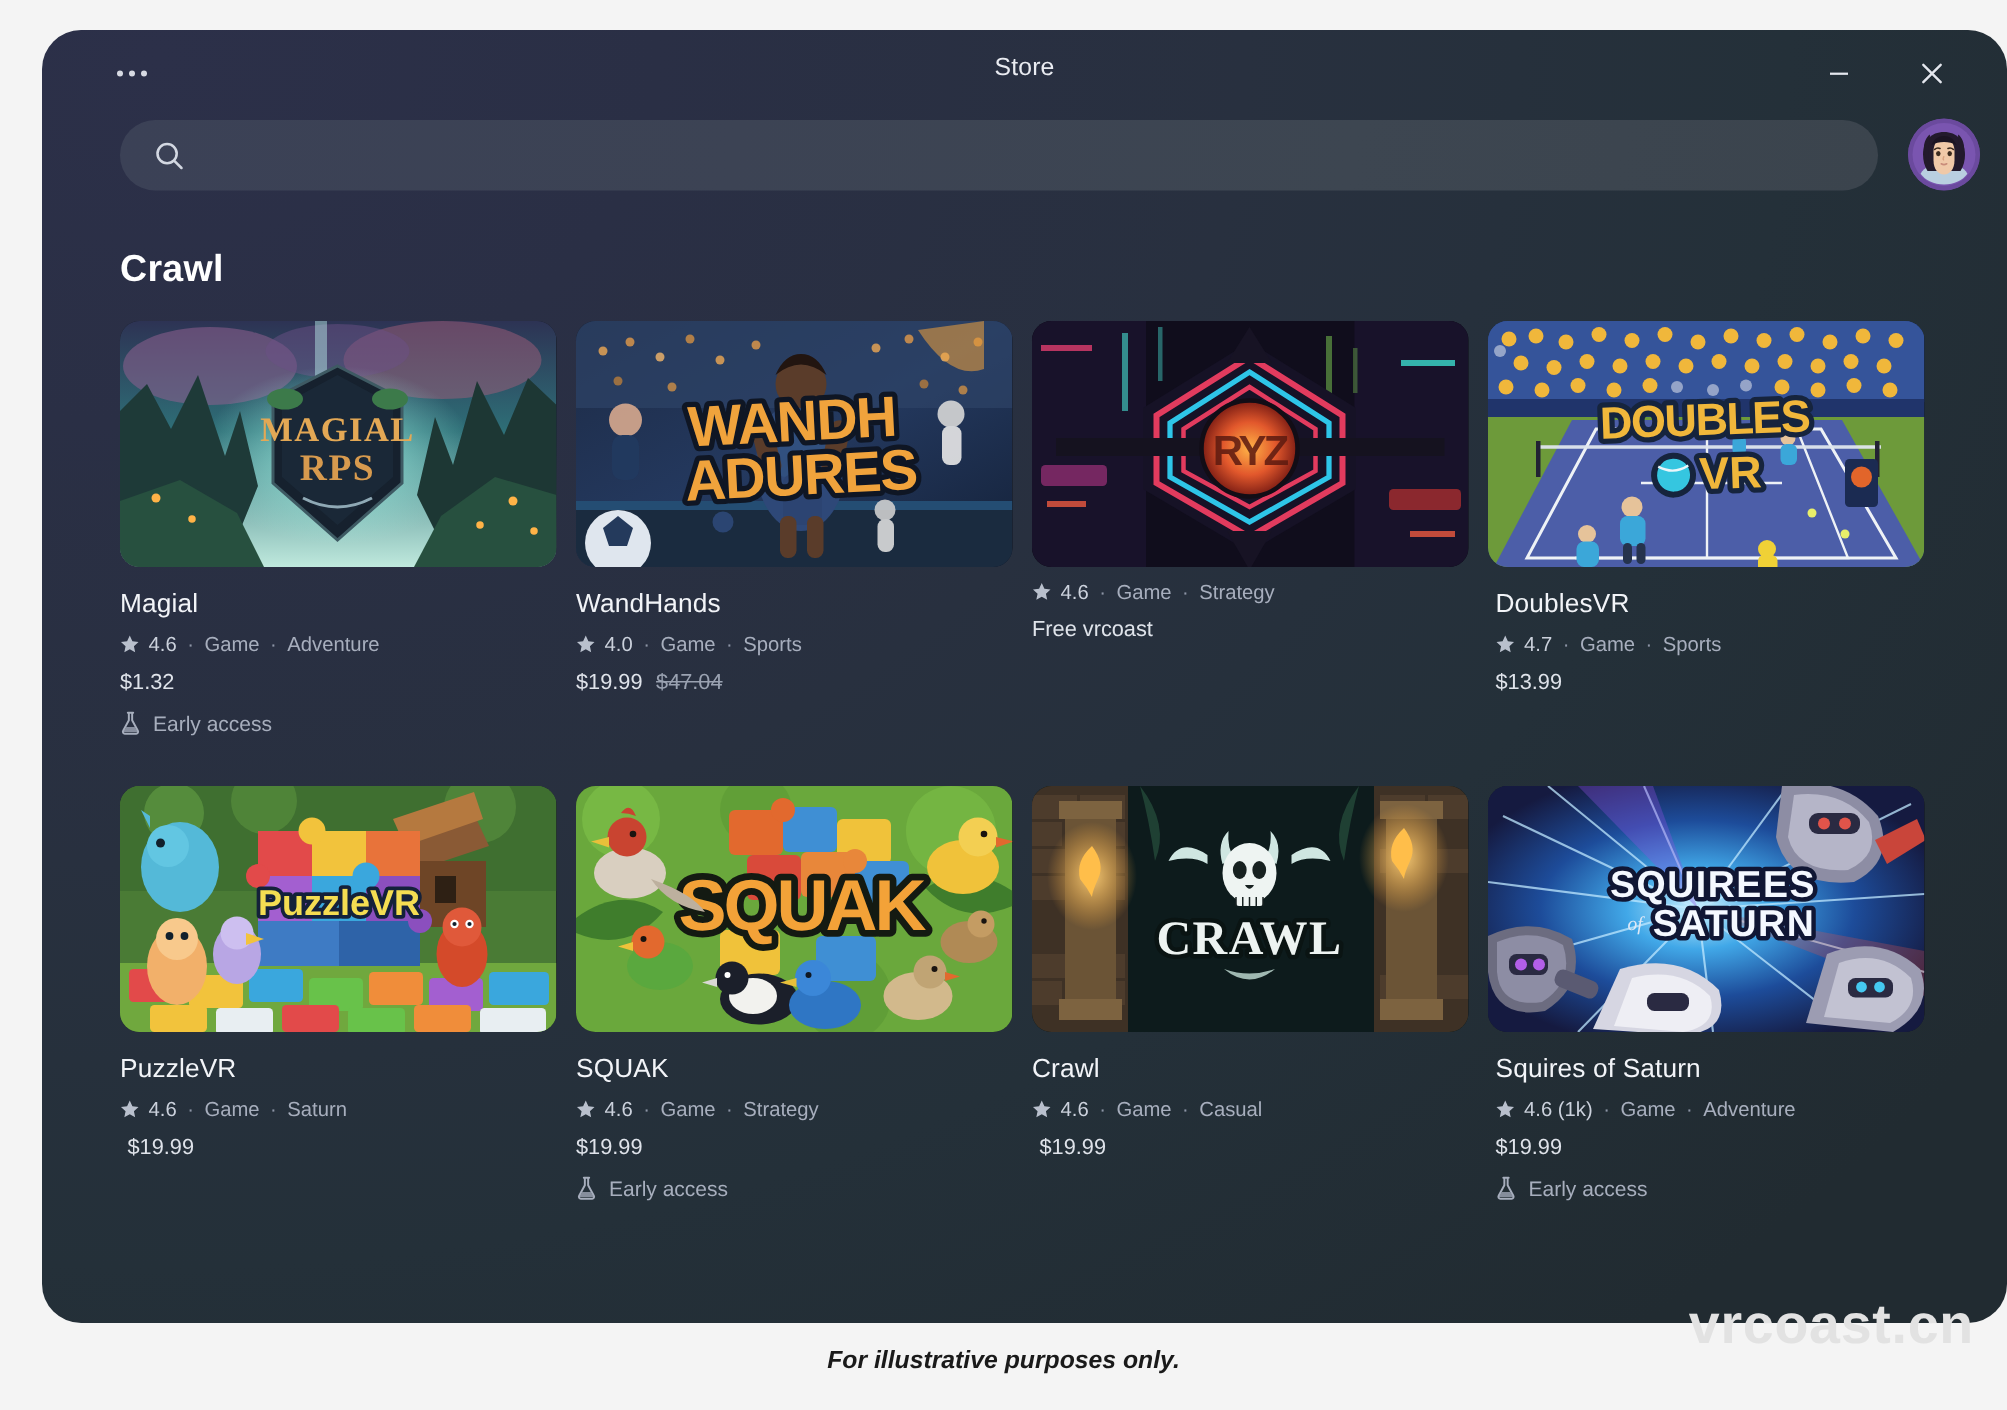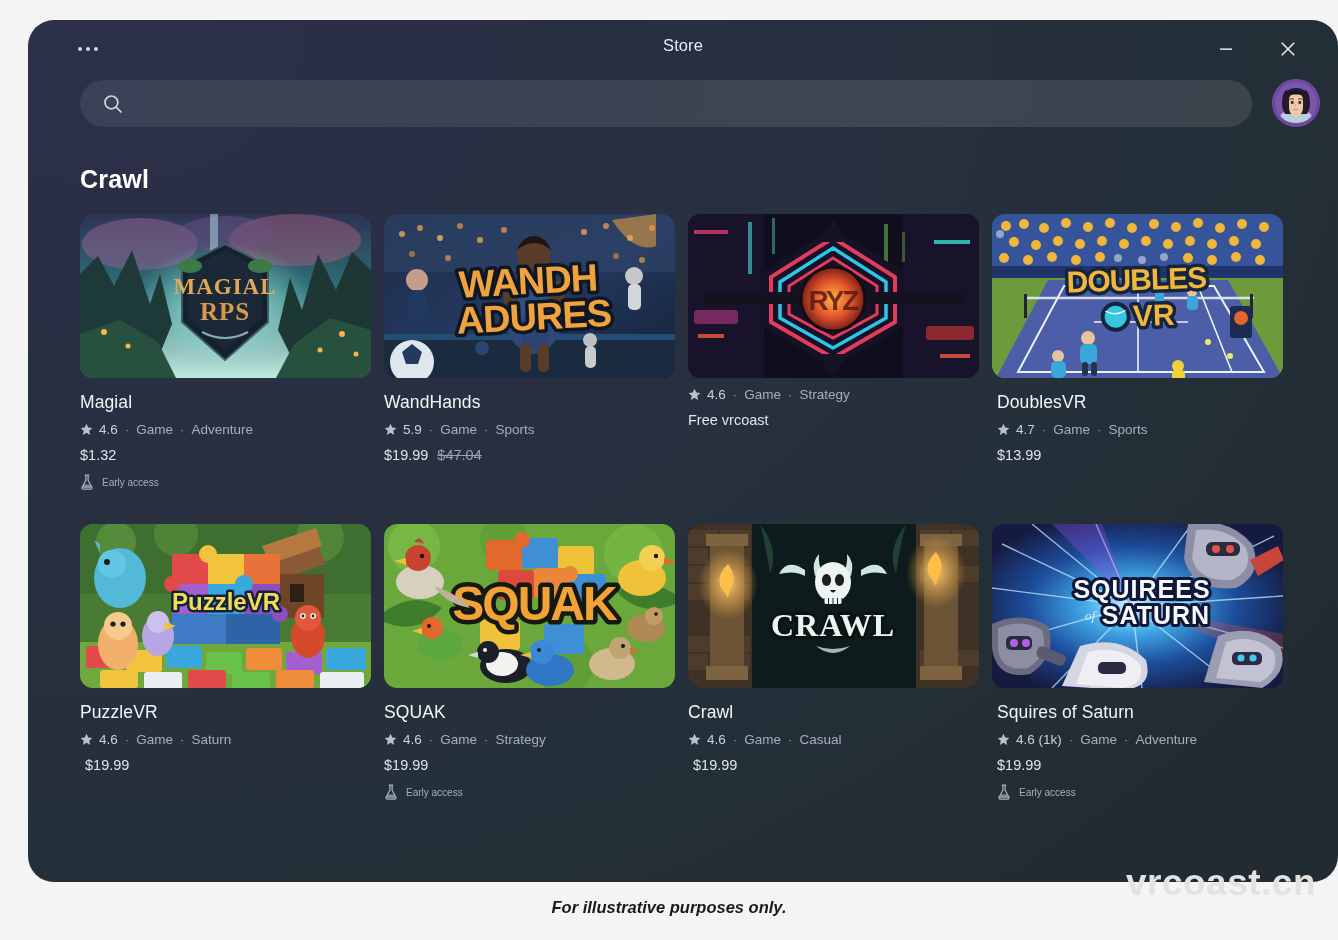--- a/index.html
+++ b/index.html
@@ -144,21 +144,21 @@
     font-size: 14.5px;
   }
   .pricerow .old {
     color: #9aa2b1;
     text-decoration: line-through;
   }
   .earlyrow {
     margin-top: 11px;
     display: flex; align-items: center; gap: 8px;
     color: #a7aebd;
-    font-size: 10px;
+    font-size: 14px;
   }
   .earlyrow .flask { width: 14px; height: 16px; flex: 0 0 auto; }
 
   
   .ind { padding-left: 5px; }
 
   
   .caption {
     position: absolute;
     left: 0; right: 0; top: 898px;
@@ -367,21 +367,21 @@
               </g>
             </svg>
           </div>
           <div class="card-title">WandHands</div>
           <div class="meta">
             <span class="star">
               <svg viewBox="0 0 14 14" width="13" height="13">
                   <path d="M7 0.8 L8.9 4.9 L13.3 5.4 L10 8.4 L10.9 12.8 L7 10.6 L3.1 12.8 L4 8.4 L0.7 5.4 L5.1 4.9Z" fill="#b9c0cd"></path>
                 </svg>
             </span>
-            <span class="rating">5.9</span>
+            <span class="rating">4.0</span>
             <span class="sep">·</span>
             <span>Game</span>
             <span class="sep">·</span>
             <span>Sports</span>
           </div>
           <div class="pricerow">
             <span>$19.99</span>
             <span class="old">$47.04</span>
           </div>
         </div>

